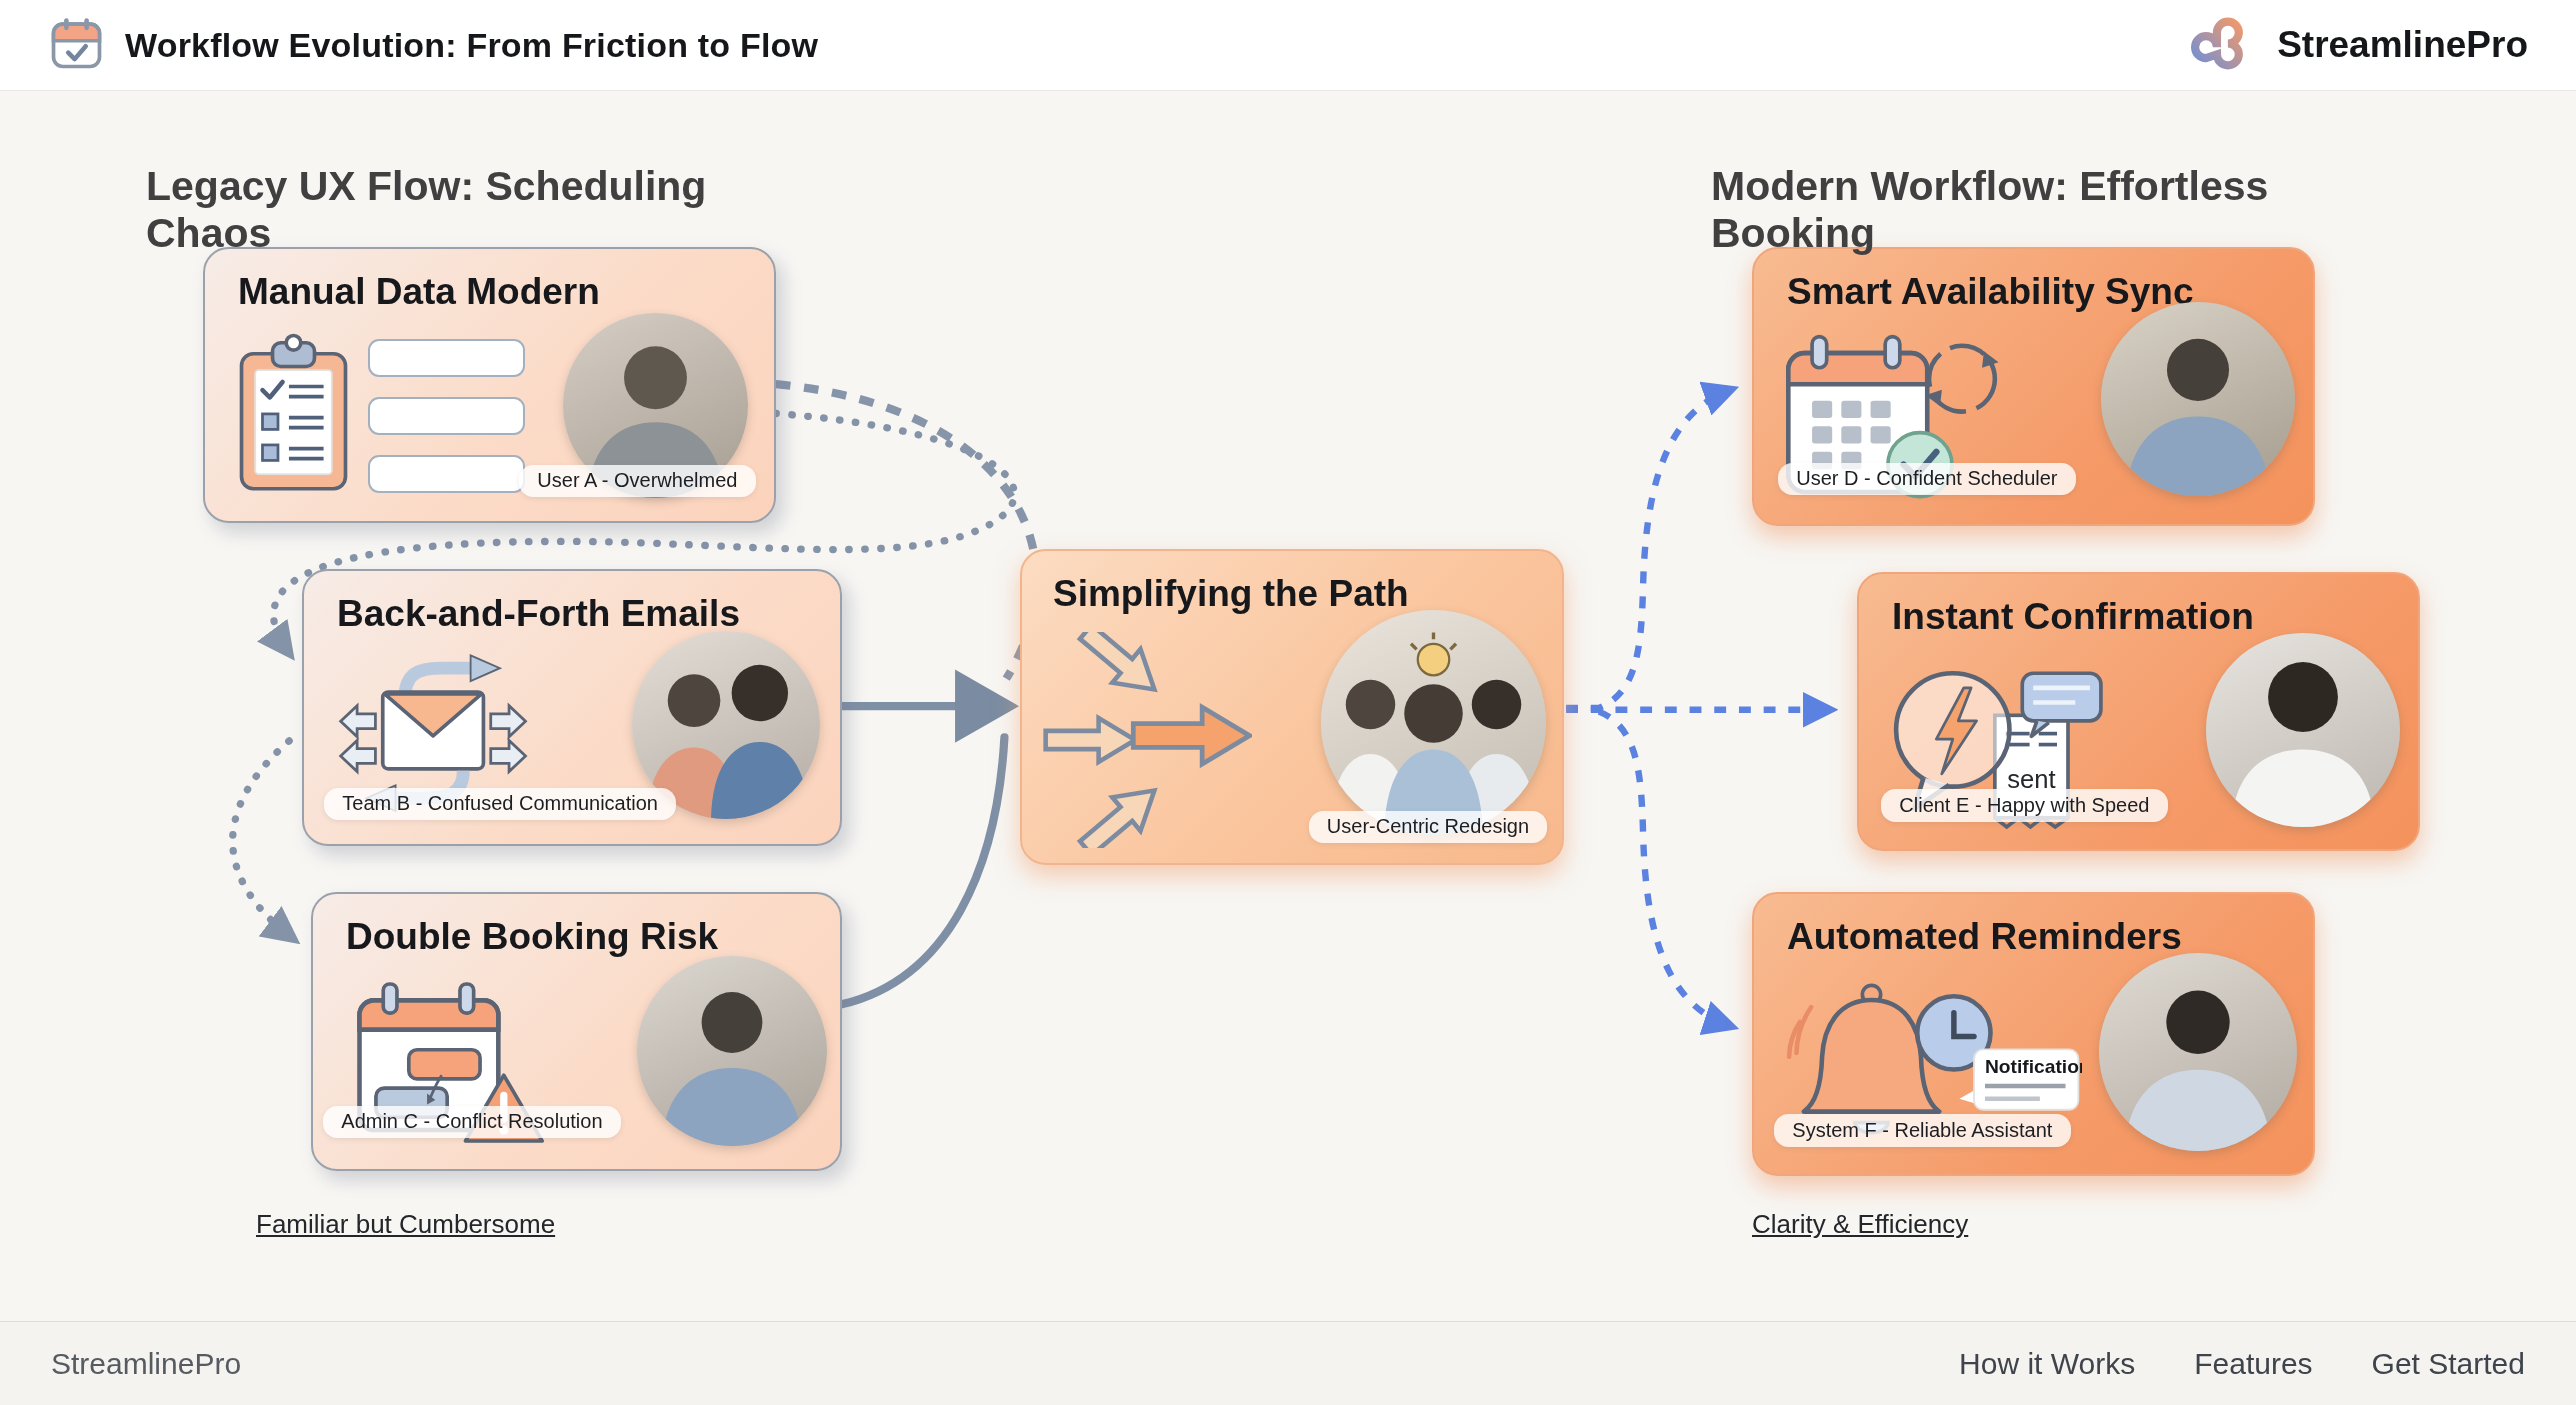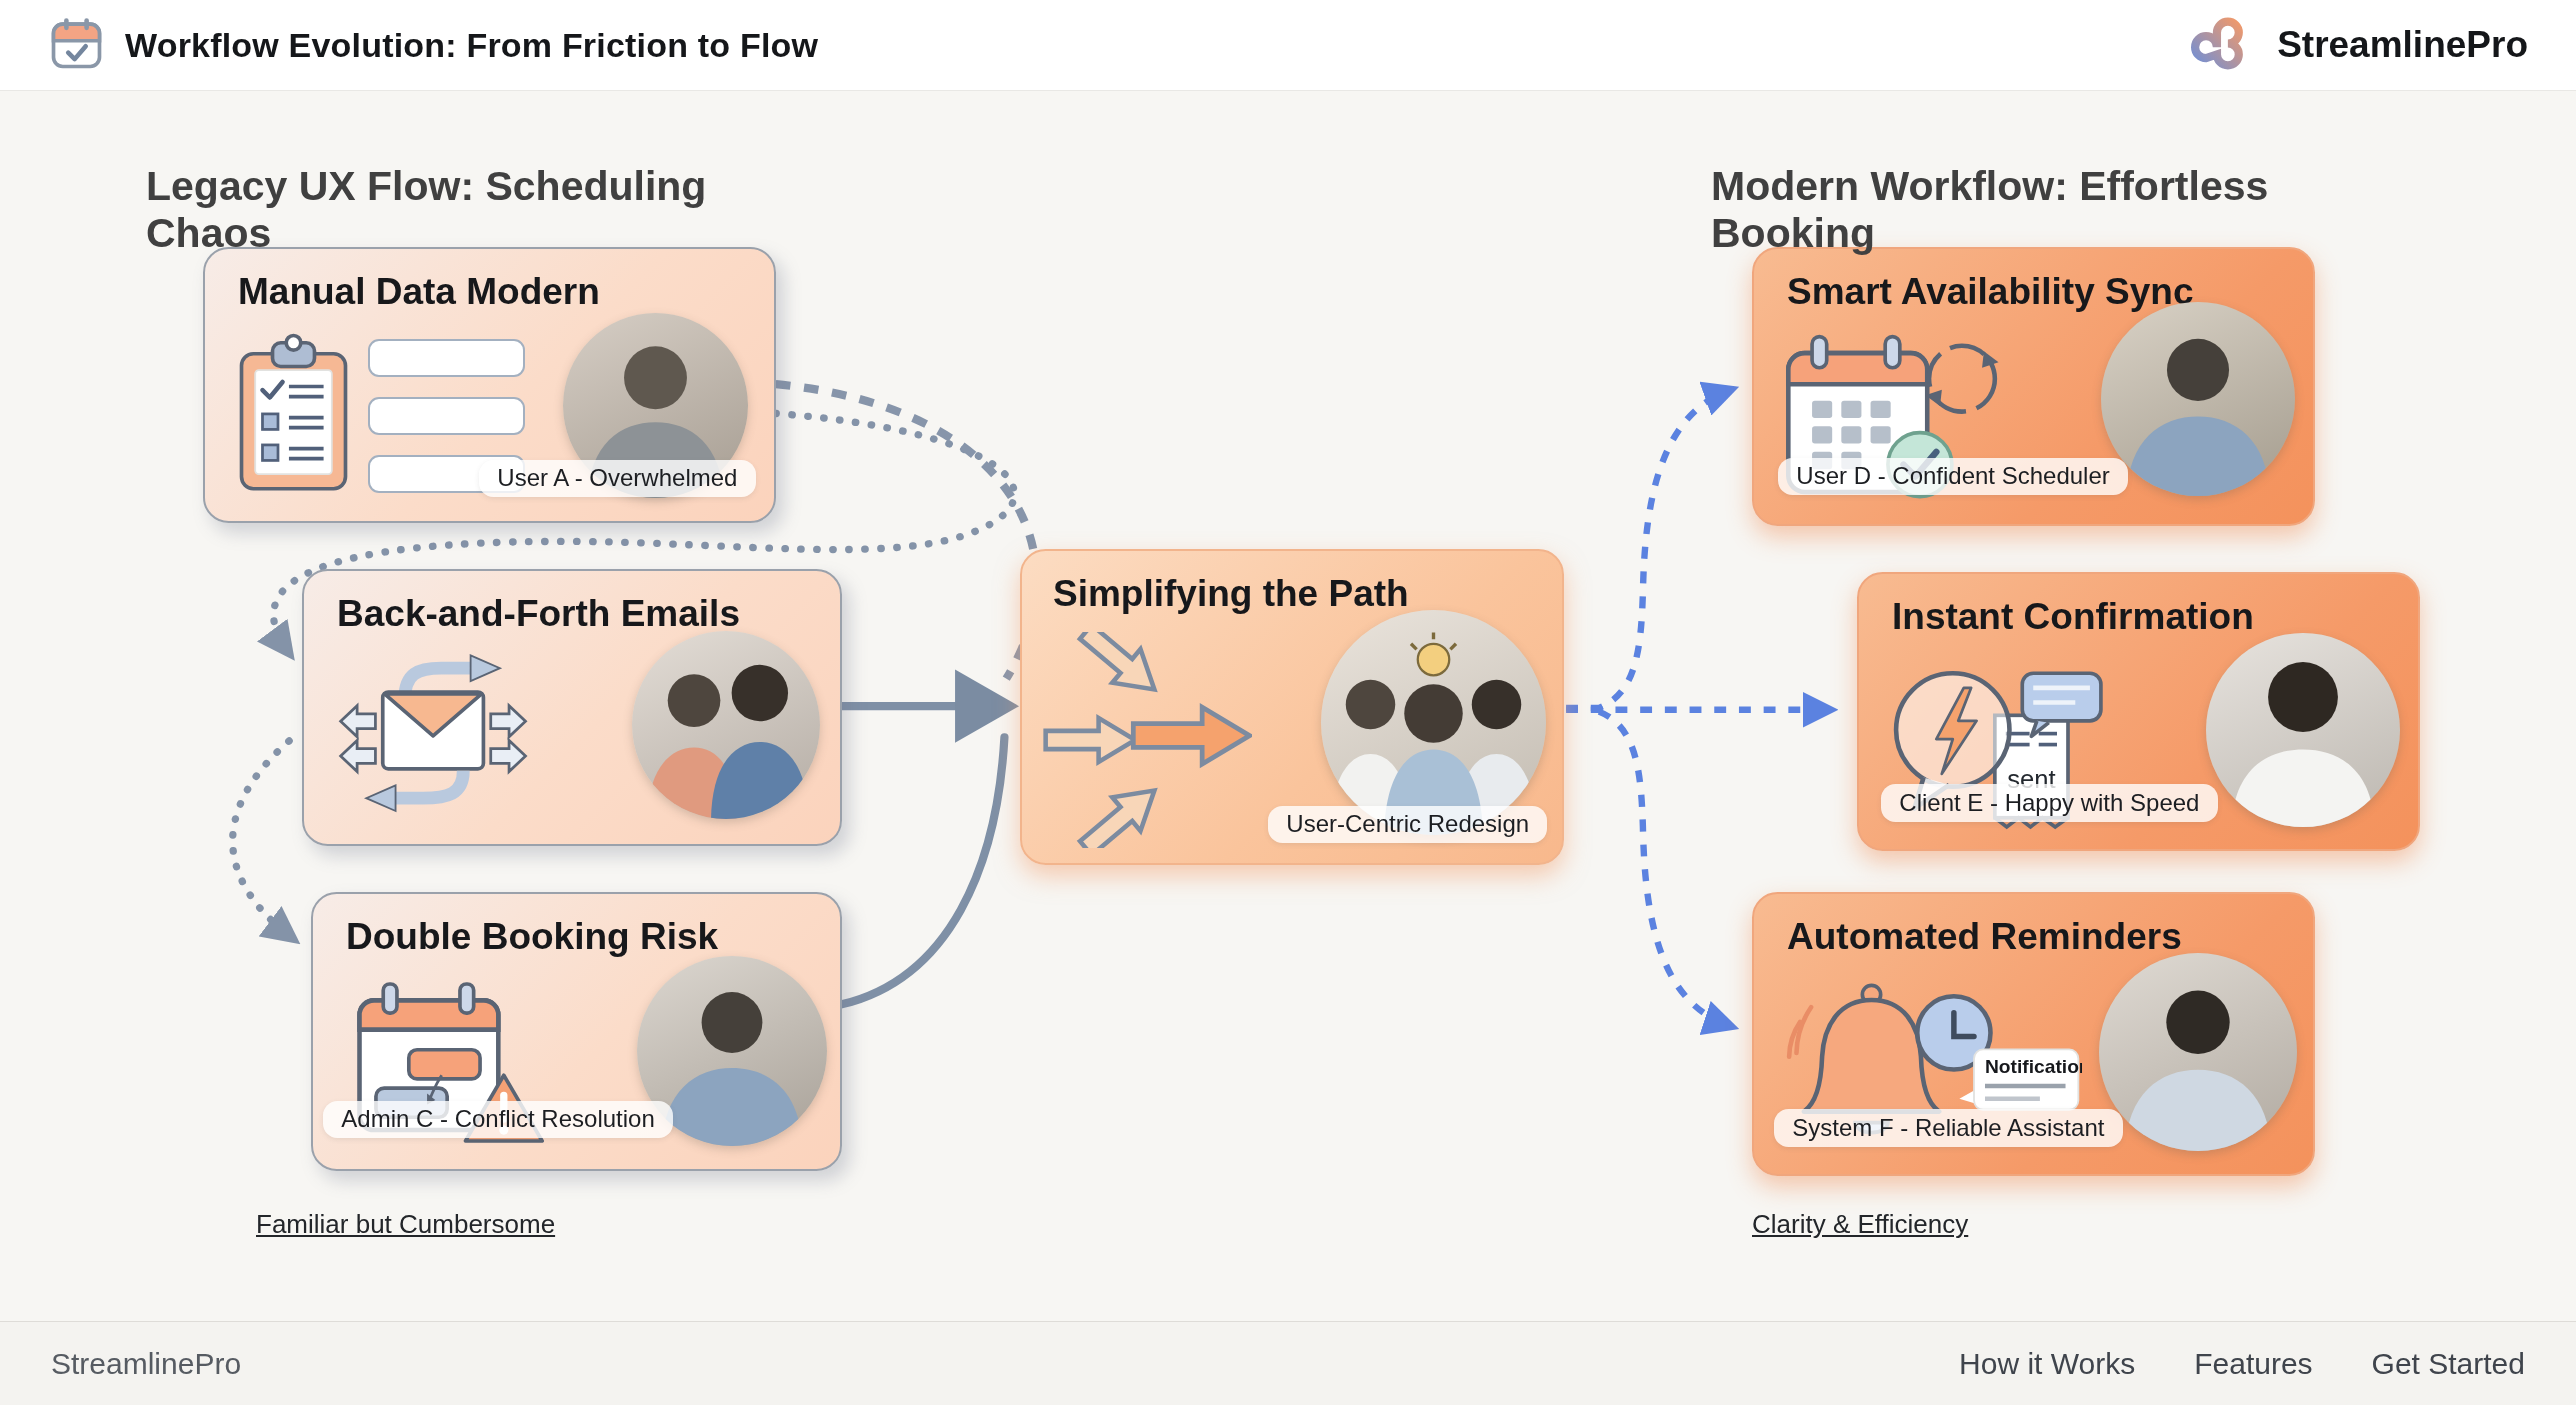--- a/index.html
+++ b/index.html
@@ -27,21 +27,21 @@
   .card-legacy { background:linear-gradient(135deg,#f7ece7 0%,#fbdcc9 55%,#fbd3bc 100%);
                  border:2.7px solid #9aa1ab; box-shadow:7.3px 9.1px 16.5px rgba(110,120,140,.28); }
   .card-center { background:linear-gradient(135deg,#fcdcc2 0%,#fac49c 60%,#f8b88c 100%);
                  border:2.7px solid #f3b econ; border:2.7px solid #f2b48c;
                  box-shadow:0 11px 24px rgba(243,160,110,.5); }
   .card-modern { background:linear-gradient(135deg,#f8bb91 0%,#f59a68 65%,#f4925c 100%);
                  border:2.7px solid #f0a67d; box-shadow:0 11px 24px rgba(240,140,85,.45); }
   .card-title { position:absolute; top:22px; left:33px; font-size:37px; font-weight:bold;
                 color:#17181b; white-space:nowrap; }
   .caption { position:absolute; background:rgba(255,255,255,.8); border-radius:14.6px;
-             padding:4.6px 18.3px; font-size:24px; color:#1c1e22; white-space:nowrap; z-index:3;
+             padding:4.6px 18.3px; font-size:20px; color:#1c1e22; white-space:nowrap; z-index:3;
              box-shadow:0 1.8px 5.5px rgba(90,90,90,.12);margin-top:14px; }
   .icon-wrap { position:absolute; }
 
   
   .photo { position:absolute; border-radius:50%; overflow:hidden;
            box-shadow:0 3.7px 9.1px rgba(100,90,80,.25); }
   .photo svg { width:100%; height:100%; display:block; }
 
   
   .fields { position:absolute; display:flex; flex-direction:column; gap:20px; }
@@ -170,20 +170,21 @@
       </svg>
     </div>
     <div class="photo" style="right:20px; top:60px; width:188px; height:188px; background:linear-gradient(155deg,#e3ddd6,#b4aca4);">
       <svg viewBox="0 0 100 100">
         <circle cx="33" cy="37" r="14" fill="#4e463e"></circle>
         <path d="M8,102 C8,74 20,62 33,62 C46,62 56,74 56,102 z" fill="#e09a7f"></path>
         <circle cx="68" cy="33" r="15" fill="#37302a"></circle>
         <path d="M42,102 C42,72 54,59 68,59 C82,59 94,72 94,102 z" fill="#5f80a8"></path>
       </svg>
     </div>
+    <div class="caption" style="left:20px; bottom:24px;">Team B - Confused Communication</div>
   </div>
 
   <div class="card card-legacy" style="left:311px; top:892px; width:531px; height:279px;">
     <div class="card-title">Double Booking Risk</div>
     <div class="icon-wrap" style="left:37px; top:79px;">
       <svg width="198" height="179" viewBox="0 0 216 196">
         <rect x="10" y="30" width="152" height="142" rx="16" fill="#ffffff" stroke="#5a6474" stroke-width="5"></rect>
         <path d="M10,62 v-16 a16,16 0 0 1 16,-16 h120 a16,16 0 0 1 16,16 v16 z" fill="#f6a27a" stroke="#5a6474" stroke-width="5"></path>
         <rect x="36" y="12" width="15" height="32" rx="7" fill="#cdd8ea" stroke="#5a6474" stroke-width="4"></rect>
         <rect x="120" y="12" width="15" height="32" rx="7" fill="#cdd8ea" stroke="#5a6474" stroke-width="4"></rect>

